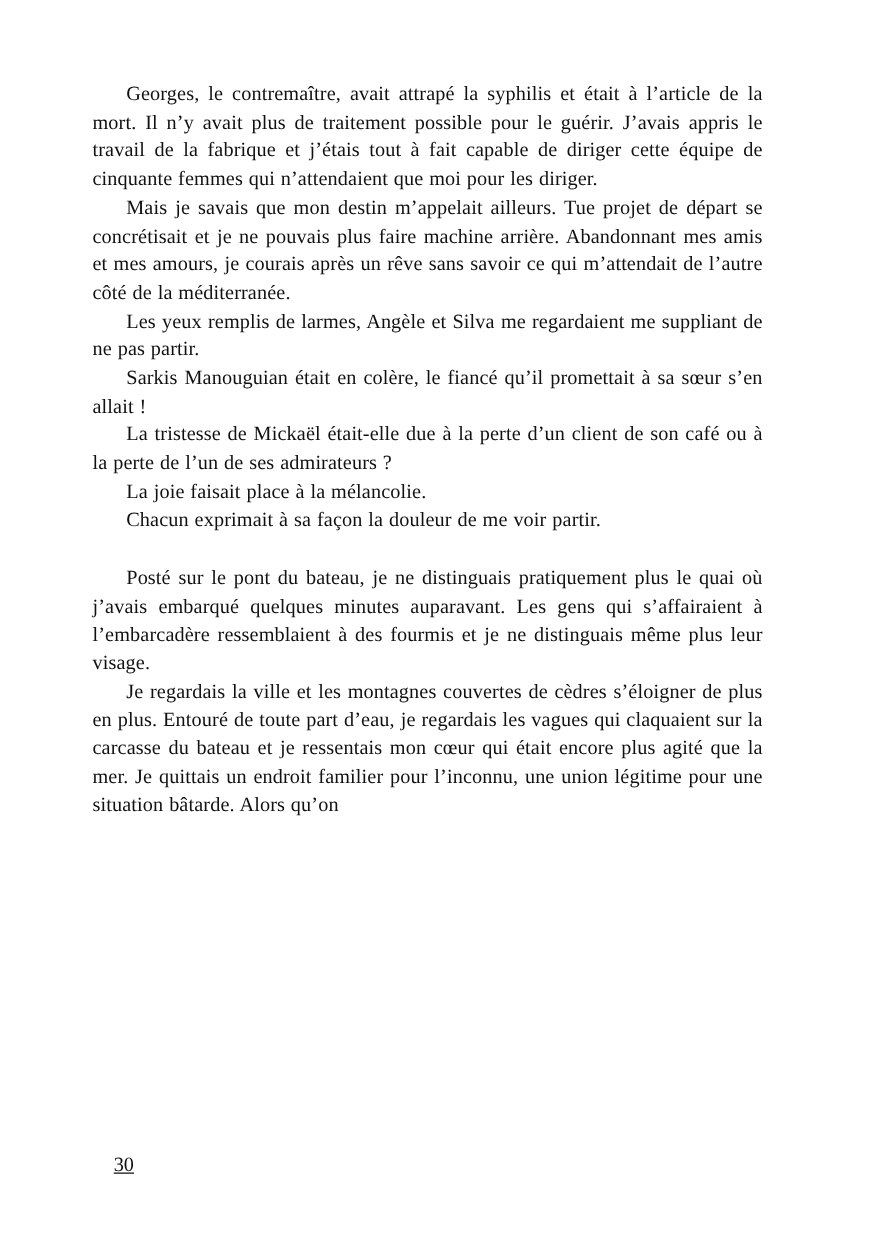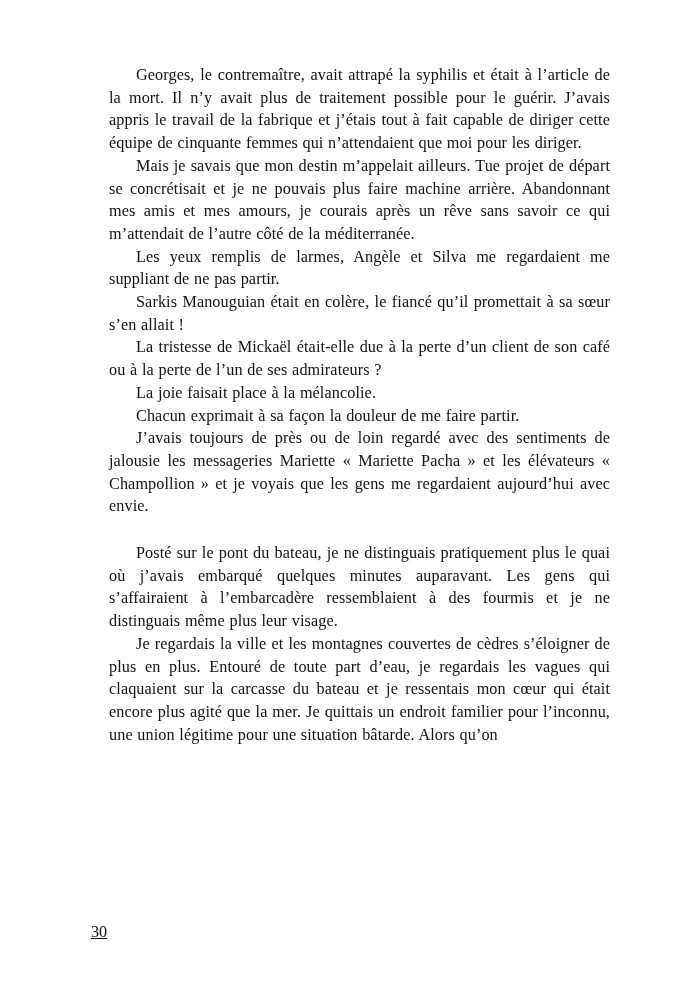--- a/index.html
+++ b/index.html
@@ -6,21 +6,21 @@
       margin: 0;
       padding: 0;
       background: #ffffff;
     }
     .page {
       position: relative;
       width: 700px;
       height: 992px;
       background: #ffffff;
       box-sizing: border-box;
-      padding: 64px 90px 0 109px;
+      padding: 64px 90px 0 74px;
       font-family: "Liberation Serif", serif;
       color: #111111;
       overflow: hidden;
     }
     .body-text p {
       margin: 0;
       font-size: 16.2px;
       line-height: 22.7px;
       text-align: justify;
       text-indent: 27px;
@@ -43,19 +43,18 @@
 <body>
 
 <div class="page">
   <div class="body-text">
     <p>Georges, le contremaître, avait attrapé la syphilis et était à l’article de la mort. Il n’y avait plus de traitement possible pour le guérir. J’avais appris le travail de la fabrique et j’étais tout à fait capable de diriger cette équipe de cinquante femmes qui n’attendaient que moi pour les diriger.</p>
     <p>Mais je savais que mon destin m’appelait ailleurs. Tue projet de départ se concrétisait et je ne pouvais plus faire machine arrière. Abandonnant mes amis et mes amours, je courais après un rêve sans savoir ce qui m’attendait de l’autre côté de la méditerranée.</p>
     <p>Les yeux remplis de larmes, Angèle et Silva me regardaient me suppliant de ne pas partir.</p>
     <p>Sarkis Manouguian était en colère, le fiancé qu’il promettait à sa sœur s’en allait !</p>
     <p>La tristesse de Mickaël était-elle due à la perte d’un client de son café ou à la perte de l’un de ses admirateurs ?</p>
     <p>La joie faisait place à la mélancolie.</p>
-    <p>Chacun exprimait à sa façon la douleur de me faire partir.</p>
-    <p>J’avais toujours de près ou de loin regardé avec des sentiments de jalousie les messageries Mariette « Mariette Pacha » et les élévateurs « Champollion » et je voyais que les gens me regardaient aujourd’hui avec envie.</p>
+    <p>Chacun exprimait à sa façon la douleur de me voir partir.</p>
     <p class="section-break">Posté sur le pont du bateau, je ne distinguais pratiquement plus le quai où j’avais embarqué quelques minutes auparavant. Les gens qui s’affairaient à l’embarcadère ressemblaient à des fourmis et je ne distinguais même plus leur visage.</p>
     <p>Je regardais la ville et les montagnes couvertes de cèdres s’éloigner de plus en plus. Entouré de toute part d’eau, je regardais les vagues qui claquaient sur la carcasse du bateau et je ressentais mon cœur qui était encore plus agité que la mer. Je quittais un endroit familier pour l’inconnu, une union légitime pour une situation bâtarde. Alors qu’on</p>
   </div>
   <div class="page-number">30</div>
 </div>
 
 </body></html>

